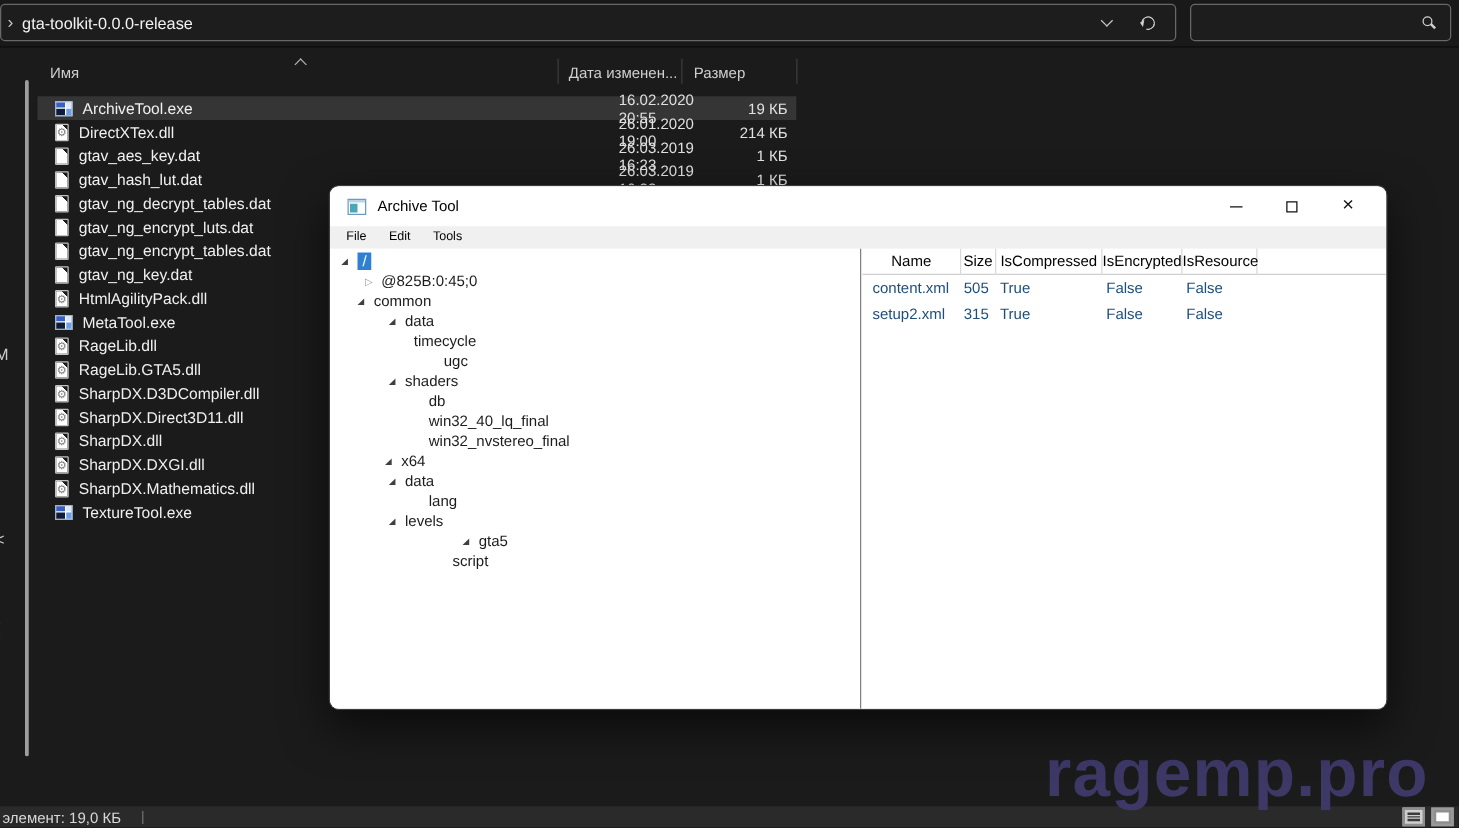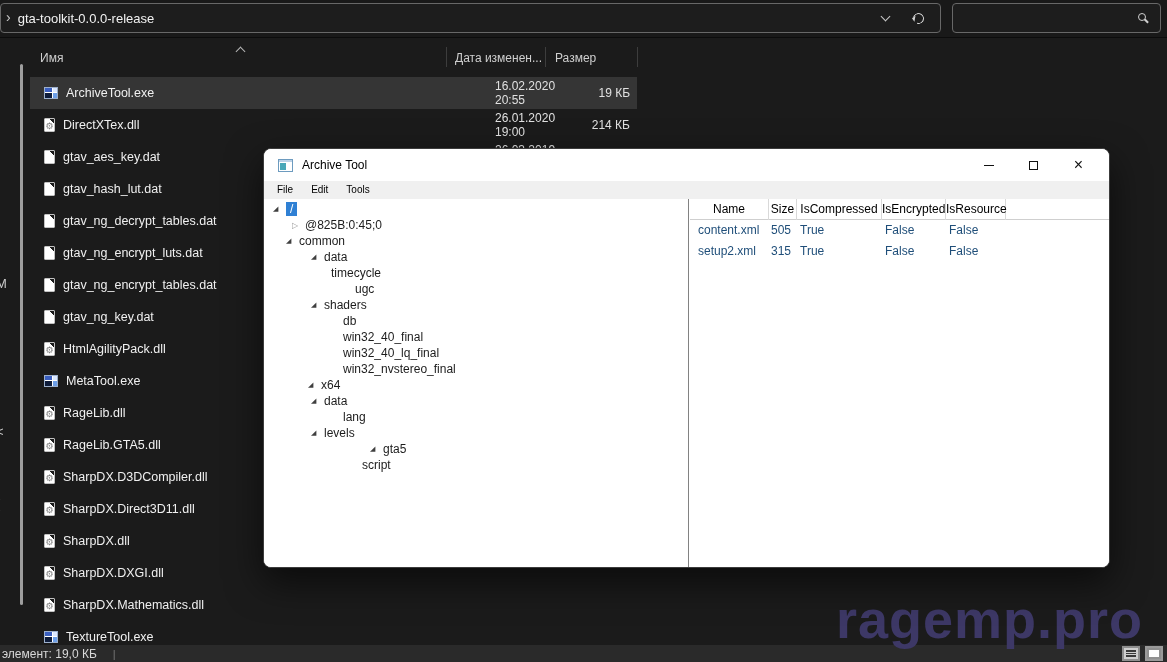--- a/index.html
+++ b/index.html
@@ -24,21 +24,21 @@
   .mag { position:absolute; right:14px; top:9px; width:8px; height:8px; border:1.6px solid #cfcfcf; border-radius:50%; }
   .mag::after { content:""; position:absolute; width:5px; height:1.6px; background:#cfcfcf; transform:rotate(45deg); right:-4px; bottom:-2px; }
 
   
   .colhdr { position:absolute; top:51px; font-size:12px; color:#cfcfcf; }
   .sortup { position:absolute; left:237px; top:48px; width:7px; height:7px; border-left:1.5px solid #b5b5b5; border-top:1.5px solid #b5b5b5; transform:rotate(45deg); }
   .hsep { position:absolute; top:47px; height:20px; width:1px; background:#3d3d3d; }
 
   
   #file-list { position:absolute; left:30px; top:77px; width:607px; }
-  .frow { height:32px; display:flex; align-items:center; position:relative; font-size:12.5px; color:#f0f0f0; }
+  .frow { height:19px; display:flex; align-items:center; position:relative; font-size:12.5px; color:#f0f0f0; }
   .frow.sel { background:#353535; }
   .fname { display:flex; align-items:center; padding-left:14px; flex:1; min-width:0; }
   .fic { flex:none; margin-right:8px; position:relative; display:inline-block; }
   .fic-exe { width:14px; height:12px; border:1px solid #9db0cc; background:#fff; display:grid; grid-template-columns:7px 1fr; grid-template-rows:4px 1fr; gap:1px; padding:0; }
   .fic-exe i { display:block; }
   .fic-exe .q1{ background:#3a5fc0; } .fic-exe .q2{ background:#dce8ff; }
   .fic-exe .q3{ background:#0e1c3a; } .fic-exe .q4{ background:#6d9fe8; }
   .fic-page { width:11px; height:14px; border:1px solid #c2c2c2; border-radius:1px; background:linear-gradient(225deg,#1b1b1b 0 3px,#fff 3px); }
   .gear { position:absolute; left:0; right:0; top:1px; text-align:center; font-size:9px; line-height:12px; color:#7d7d7d; font-family:"DejaVu Sans",sans-serif; }
   .fdate { position:absolute; left:425px; width:92px; color:#e0e0e0; font-size:12px;margin-left:40px; }
@@ -351,24 +351,20 @@
         <div class="titem" style="padding-left: 47px;">
           <span class="texp exp">◢</span>
           <span class="tlabel">shaders</span>
         </div>
         <div class="titem" style="padding-left: 66px;">
           <span class="texp"></span>
           <span class="tlabel">db</span>
         </div>
         <div class="titem" style="padding-left: 66px;">
           <span class="texp"></span>
-          <span class="tlabel">win32_40_final</span>
-        </div>
-        <div class="titem" style="padding-left: 66px;">
-          <span class="texp"></span>
           <span class="tlabel">win32_40_lq_final</span>
         </div>
         <div class="titem" style="padding-left: 66px;">
           <span class="texp"></span>
           <span class="tlabel">win32_nvstereo_final</span>
         </div>
         <div class="titem" style="padding-left: 44px;">
           <span class="texp exp">◢</span>
           <span class="tlabel">x64</span>
         </div>

